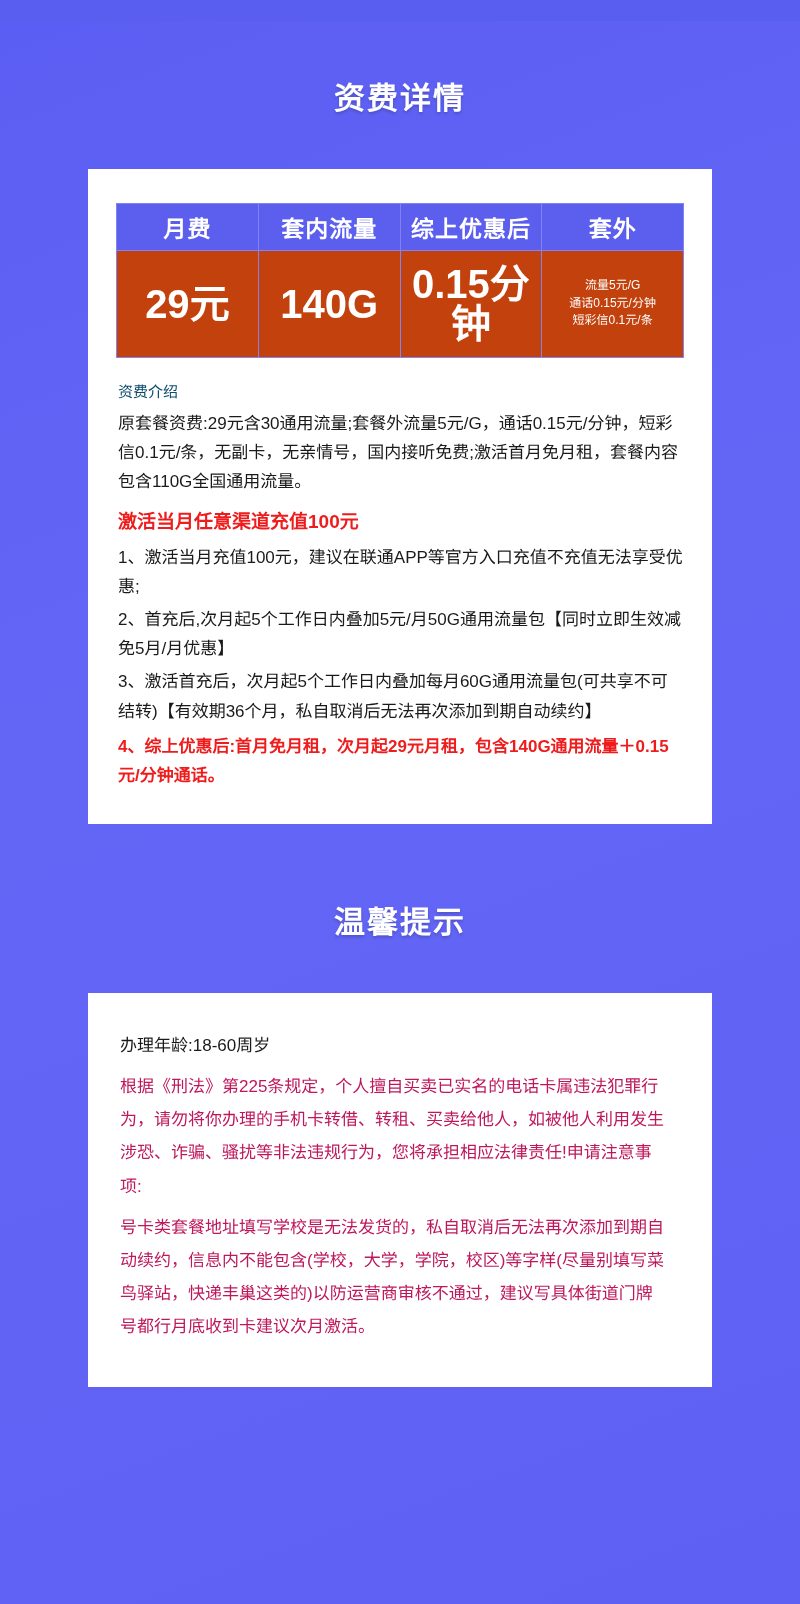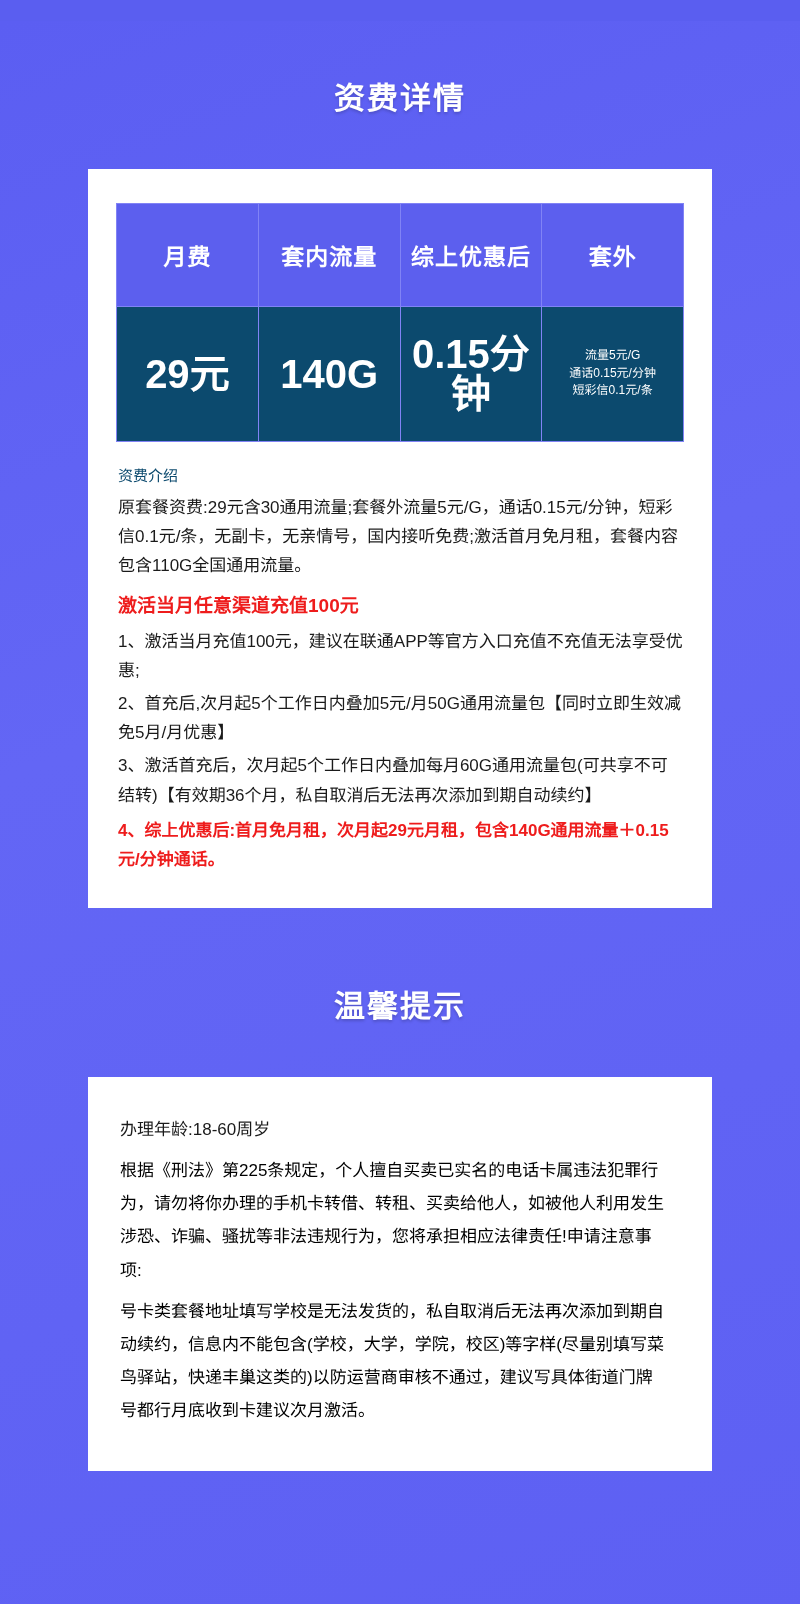--- a/index.html
+++ b/index.html
@@ -41,32 +41,32 @@
     width: 100%;
     border-collapse: collapse;
     border: 1px solid #4f52e8;
     table-layout: fixed;
   }
   .rate-table th {
     background: #5c5fee;
     color: #fff;
     font-size: 23px;
     font-weight: bold;
-    padding: 34px 4px;
+    padding: 6px 4px;
     border: 1px solid #8183f5;
     text-align: center;
     letter-spacing: 1px;
     font-family: Liberation Serif, serif;
   }
   .rate-table td {
-    background: #0c4a6e;
+    background: #c2410c;
     color: #fff;
     text-align: center;
     border: 1px solid #8183f5;
-    padding: 27px 4px;
+    padding: 13px 4px;
     height: 84px;
     vertical-align: middle;
   }
   .big {
     font-size: 40px;
     font-weight: bold;
     line-height: 1;
   }
   .small-lines {
     font-size: 12px;
@@ -100,21 +100,21 @@
     margin: 6px 0 0 2px;
     font-weight: bold;
   }
   .note-line {
     color: #1a1a1a;
     font-size: 17px;
     line-height: 1.95;
     margin: 0 0 2px 2px;
   }
   .warn-para {
-    color: #000000;
+    color: #be185d;
     font-size: 17px;
     line-height: 1.95;
     margin: 8px 0 0 2px;
   }
   .tips-card { padding: 36px 44px 44px 30px; }
 </style>
 </head>
 <body>
 
 <div class="page">

